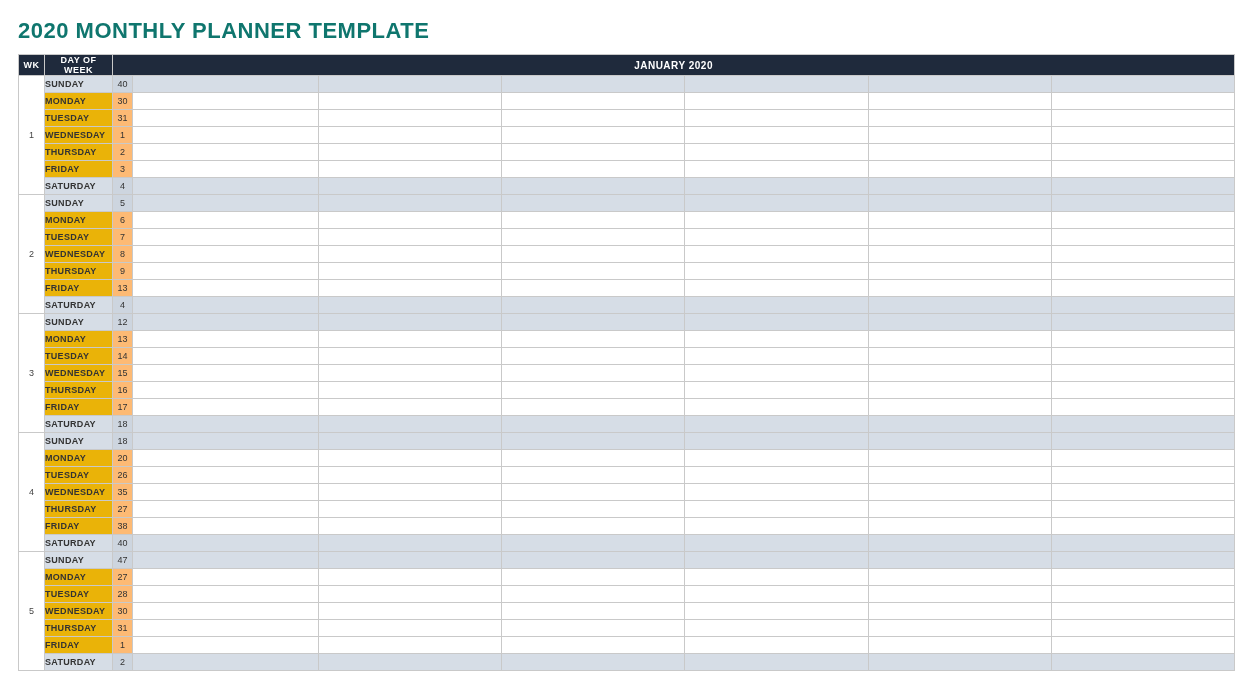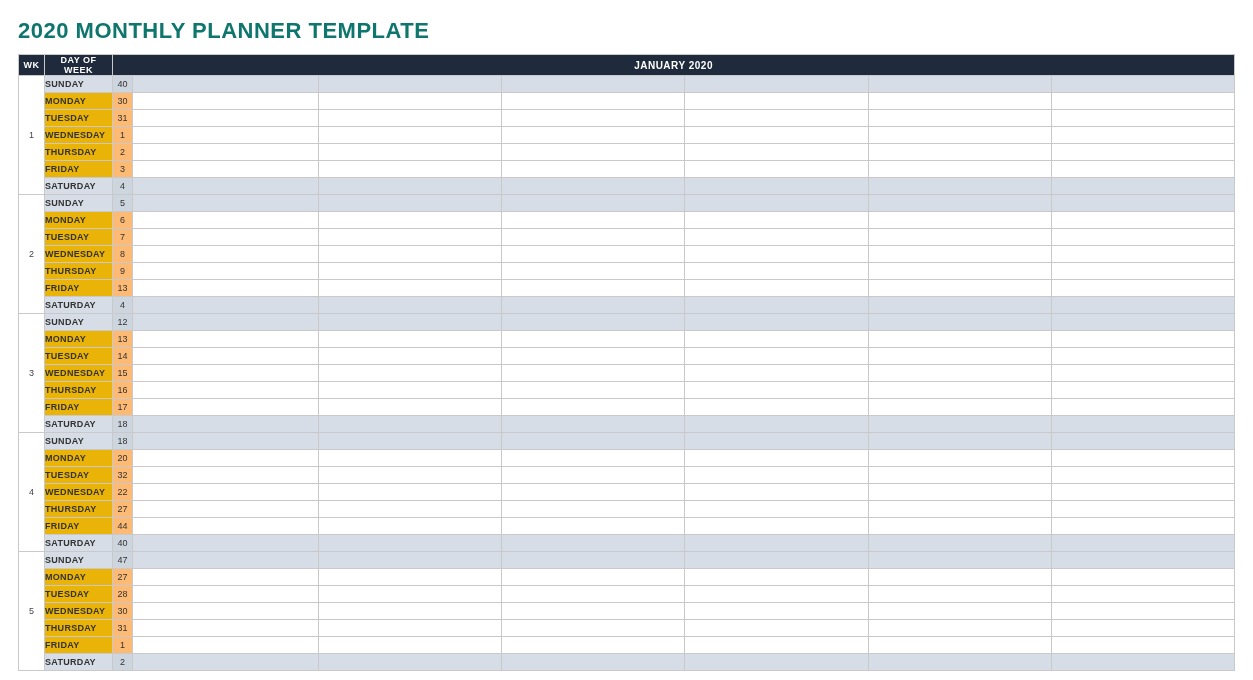--- a/index.html
+++ b/index.html
@@ -326,51 +326,51 @@
         <td class="date">20</td>
         <td class="slot"></td>
         <td class="slot"></td>
         <td class="slot"></td>
         <td class="slot"></td>
         <td class="slot"></td>
         <td class="slot"></td>
       </tr>
       <tr class="weekday">
         <td class="dow">TUESDAY</td>
-        <td class="date">32</td>
+        <td class="date">26</td>
         <td class="slot"></td>
         <td class="slot"></td>
         <td class="slot"></td>
         <td class="slot"></td>
         <td class="slot"></td>
         <td class="slot"></td>
       </tr>
       <tr class="weekday">
         <td class="dow">WEDNESDAY</td>
-        <td class="date">22</td>
+        <td class="date">35</td>
         <td class="slot"></td>
         <td class="slot"></td>
         <td class="slot"></td>
         <td class="slot"></td>
         <td class="slot"></td>
         <td class="slot"></td>
       </tr>
       <tr class="weekday">
         <td class="dow">THURSDAY</td>
         <td class="date">27</td>
         <td class="slot"></td>
         <td class="slot"></td>
         <td class="slot"></td>
         <td class="slot"></td>
         <td class="slot"></td>
         <td class="slot"></td>
       </tr>
       <tr class="weekday">
         <td class="dow">FRIDAY</td>
-        <td class="date">44</td>
+        <td class="date">38</td>
         <td class="slot"></td>
         <td class="slot"></td>
         <td class="slot"></td>
         <td class="slot"></td>
         <td class="slot"></td>
         <td class="slot"></td>
       </tr>
       <tr class="weekend">
         <td class="dow">SATURDAY</td>
         <td class="date">40</td>

